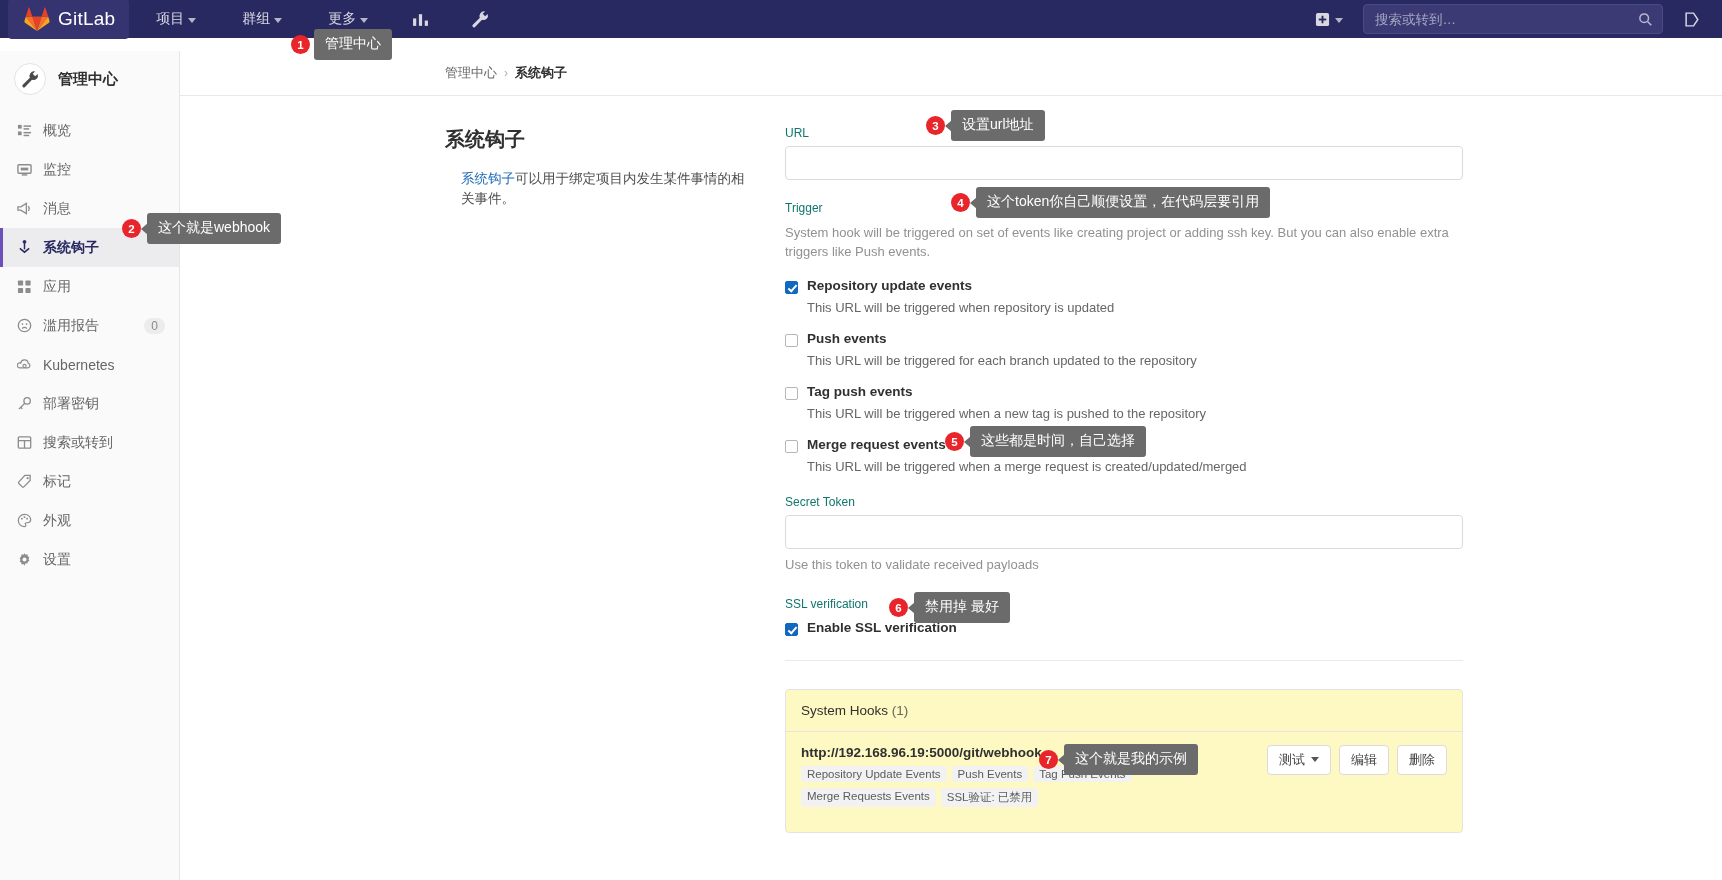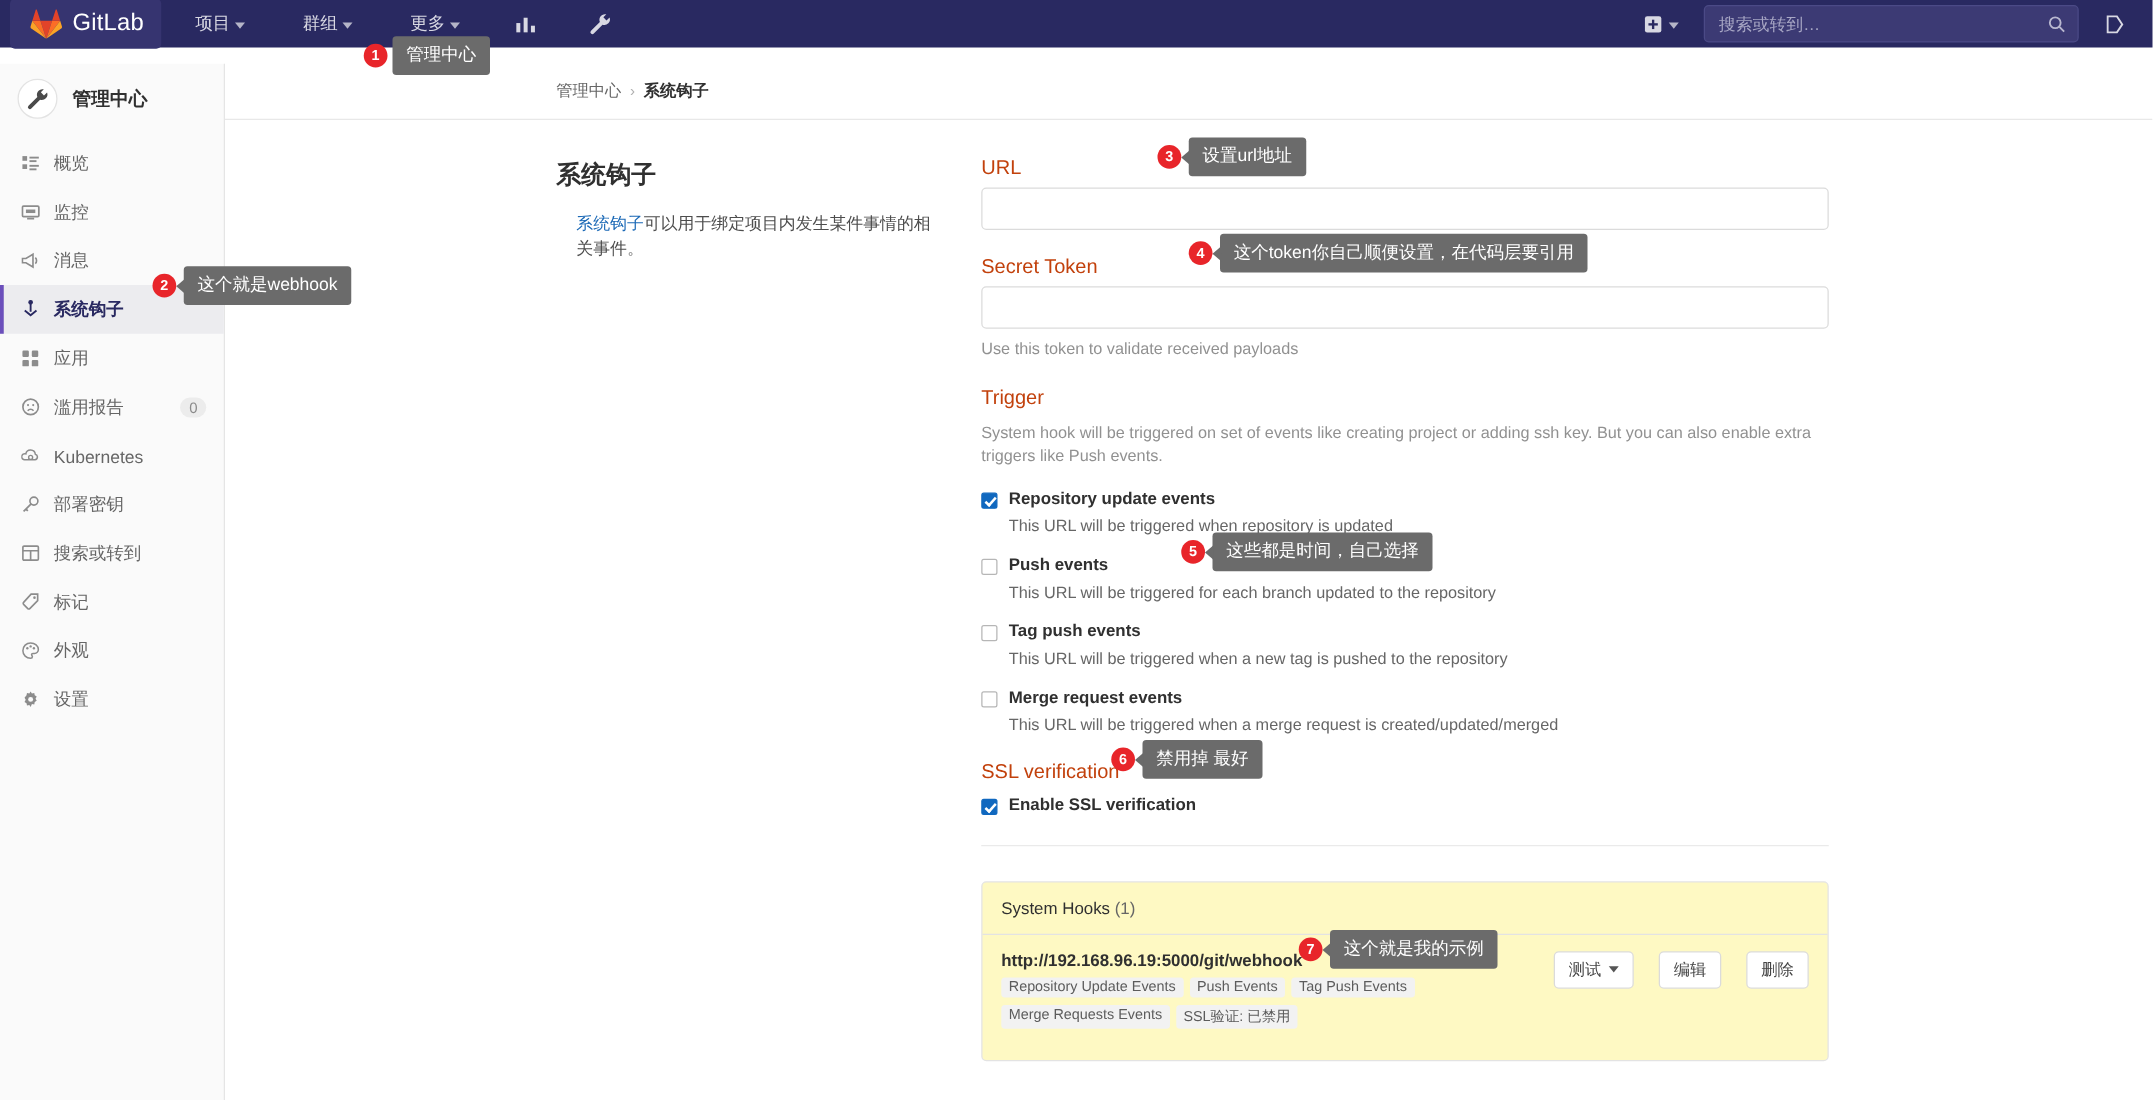--- a/index.html
+++ b/index.html
@@ -136,21 +136,21 @@
     display: flex;
     padding: 30px 0 0 265px;
   }
   .col-left { width: 340px; padding-right: 20px; }
   .col-right { width: 678px; }
 
   .sec-title { font-size: 20px; font-weight: bold; color: #303030; margin: 0 0 9px 0; }
   .sec-desc { font-size: 13.5px; color: #4d4d4d; line-height: 1.5; margin: 16px; }
   .sec-desc a { color: #1b69b6; text-decoration: none; }
 
-  .field-label { font-size: 16px; color: #c2410c; margin-bottom: 6px; }
+  .field-label { font-size: 12px; color: #0f766e; margin-bottom: 6px; }
   .txt-input {
     width: 100%; height: 34px;
     border: 1px solid #dbdbdb; border-radius: 4px;
     background: #fff; outline: none; padding: 0 10px;
     font-size: 13.5px; color: #303030;
     font-family: "Liberation Sans", sans-serif;
   }
   .help-text { font-size: 13px; color: #919191; margin-top: 7px; line-height: 1.45; }
   .block-gap { margin-top: 21px; }
 
@@ -194,21 +194,21 @@
     display: flex; align-items: flex-start;
     padding: 13px 15px 25px 15px;
   }
   .hook-url { font-size: 13.5px; font-weight: bold; color: #303030; }
   .badge-row { display: flex; flex-wrap: wrap; gap: 5px; margin-top: 6px; }
   .badge {
     background: #f2f2f2; color: #5c5c5c;
     font-size: 11.5px; padding: 2px 6px; border-radius: 3px;
     white-space: nowrap;
   }
-  .row-actions { margin-left: auto; display: flex; gap: 20px; align-items: center; }
+  .row-actions { margin-left: auto; display: flex; gap: 8px; align-items: center; }
   .btn-sm {
     border: 1px solid #dbdbdb; background: #fff;
     color: #444; font-size: 13px;
     padding: 5px 11px; border-radius: 4px; cursor: pointer;
     display: flex; align-items: center; gap: 6px;
     font-family: "Liberation Sans", sans-serif;
   }
   .btn-sm .cdown {
     width:0;height:0;border-left:4px solid transparent;
     border-right:4px solid transparent;border-top:5px solid #555;
@@ -477,26 +477,20 @@
     </div>
 
     <div class="col-right">
 
       <div>
         <div class="field-label">URL</div>
         <input class="txt-input" type="text" value="" style="">
       </div>
 
       <div class="block-gap">
-        <div class="field-label">Secret Token</div>
-        <input class="txt-input" type="text" value="" style="">
-        <div class="help-text">Use this token to validate received payloads</div>
-      </div>
-
-      <div class="block-gap">
         <div class="field-label">Trigger</div>
         <div class="help-text" style="margin-top:9px;max-width:676px;">System hook will be triggered on set of events like creating project or adding ssh key. But you can also enable extra triggers like Push events.</div>
 
         <div class="chk-row">
           <span class="chk checked"></span>
           <span class="chk-label">Repository update events</span>
         </div>
         <div class="chk-help">This URL will be triggered when repository is updated</div>
 
         <div class="chk-row">
@@ -509,20 +503,26 @@
           <span class="chk"></span>
           <span class="chk-label">Tag push events</span>
         </div>
         <div class="chk-help">This URL will be triggered when a new tag is pushed to the repository</div>
 
         <div class="chk-row">
           <span class="chk"></span>
           <span class="chk-label">Merge request events</span>
         </div>
         <div class="chk-help">This URL will be triggered when a merge request is created/updated/merged</div>
+      </div>
+
+      <div class="block-gap">
+        <div class="field-label">Secret Token</div>
+        <input class="txt-input" type="text" value="" style="">
+        <div class="help-text">Use this token to validate received payloads</div>
       </div>
 
       <div style="margin-top:22px;">
         <div class="field-label">SSL verification</div>
         <div class="chk-row" style="margin-top:9px;">
           <span class="chk checked"></span>
           <span class="chk-label">Enable SSL verification</span>
         </div>
       </div>
 

